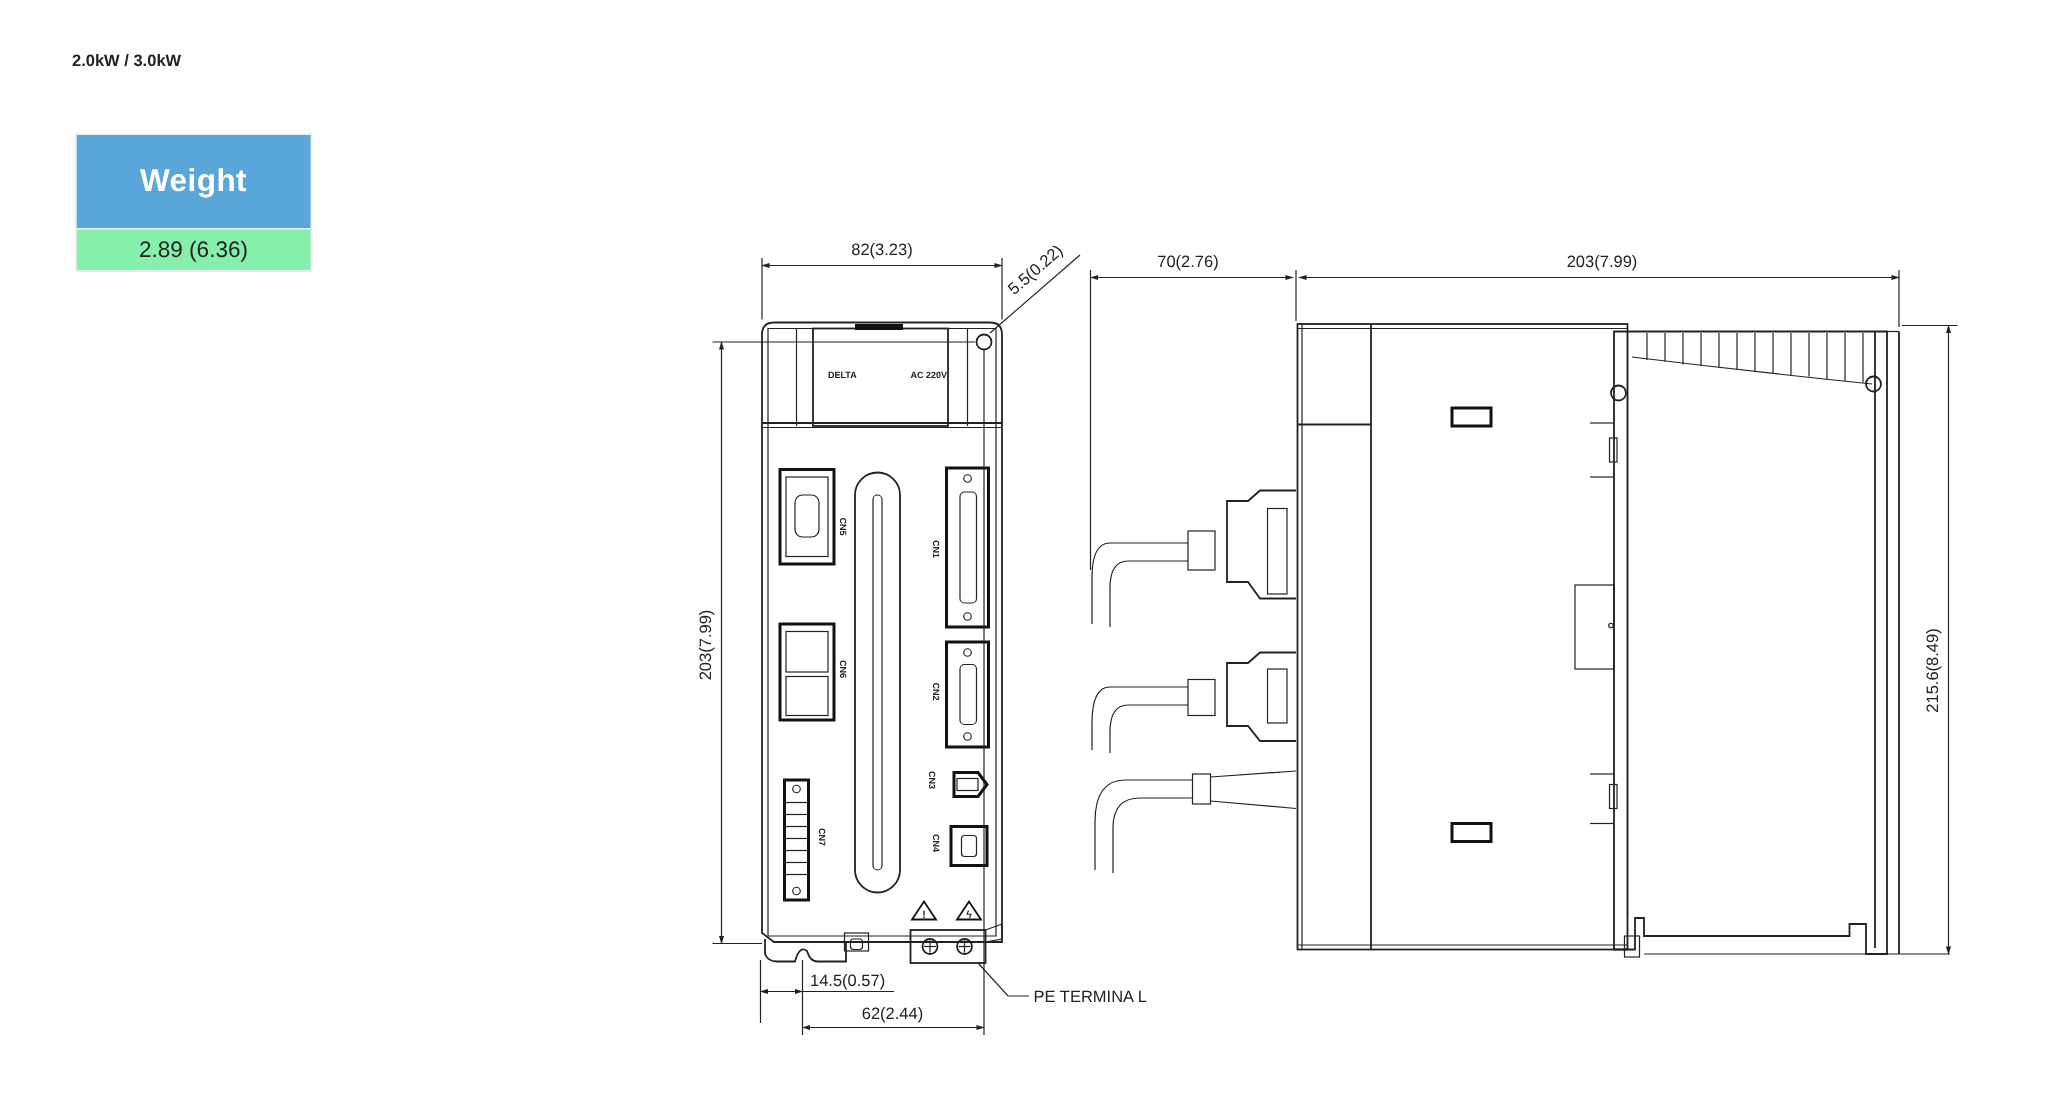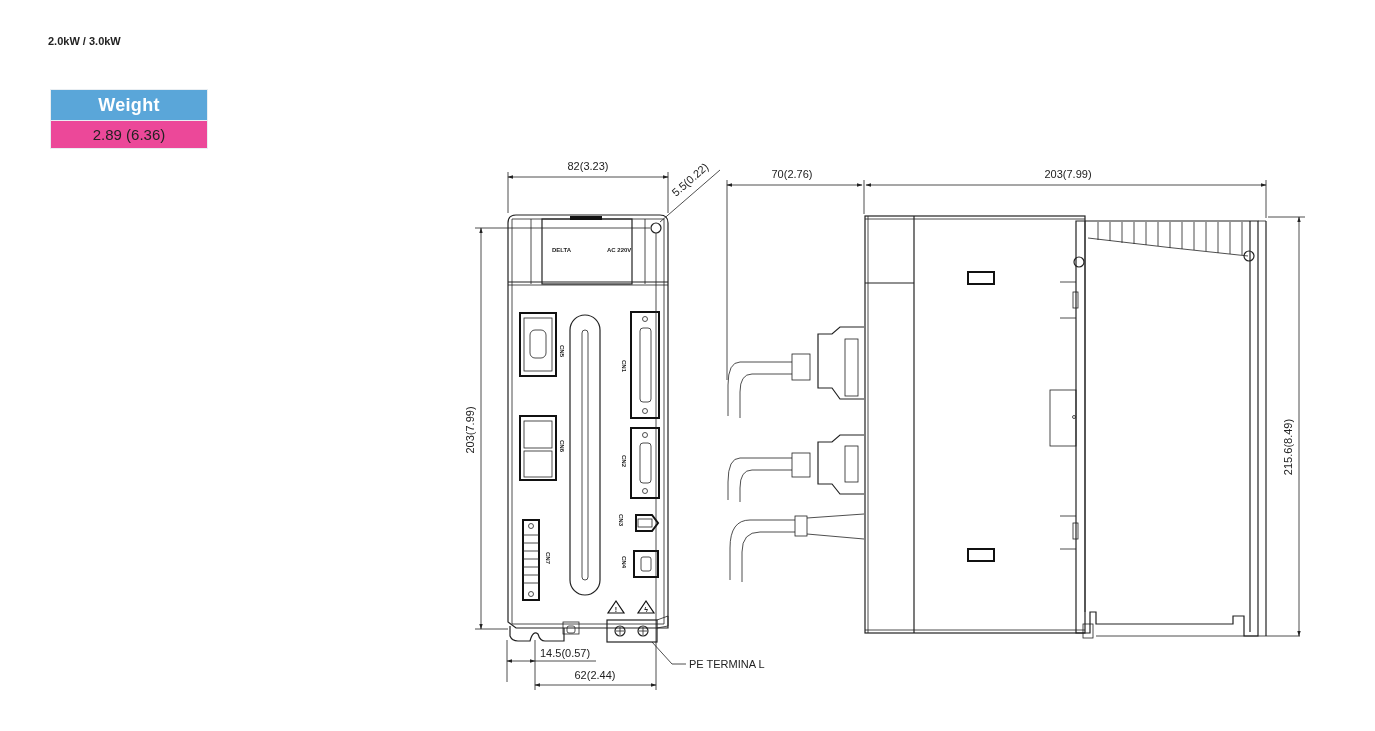--- a/index.html
+++ b/index.html
@@ -1,22 +1,22 @@
 <!DOCTYPE html>
 <html><head>
   <meta charset="utf-8">
   <style>
     html, body { margin: 0; padding: 0; background: #ffffff; }
     body { width: 1375px; height: 731px; position: relative; overflow: hidden;
            font-family: "Liberation Sans", sans-serif; color: #1a1a1a; }
     .title { position: absolute; left: 48px; top: 35px; font-size: 11px; font-weight: bold; color: #222; margin: 0; }
     .spec-table { position: absolute; left: 50px; top: 89px; width: 158px; border-collapse: collapse; }
-    .spec-table th { background: #5aa6d9; color: #ffffff; font-weight: bold; font-size: 18px;
-                     height: 30px; padding: 0; text-align: center; border: 1px solid #e9eef2; letter-spacing: 0.3px; }
-    .spec-table td { background: #ec4899; color: #222; font-size: 15px; height: 27px; padding: 0;
+    .spec-table th { background: #5aa6d9; color: #ffffff; font-weight: bold; font-size: 21px;
+                     height: 30px; padding: 16px; text-align: center; border: 1px solid #e9eef2; letter-spacing: 0.3px; }
+    .spec-table td { background: #86efac; color: #222; font-size: 15px; height: 27px; padding: 0;
                      text-align: center; border: 1px solid #e9eef2; }
     svg.drawing { position: absolute; left: 0; top: 0; }
     svg text { font-family: "Liberation Sans", sans-serif; fill: #222; }
     .dim { font-size: 11px; }
     .thin { stroke: #222; stroke-width: 0.8; fill: none; }
     .med { stroke: #222; stroke-width: 1.2; fill: none; }
     .thick { stroke: #111; stroke-width: 2; fill: none; }
     .lbl { font-size: 6px; font-weight: bold; }
   </style>
 </head>

